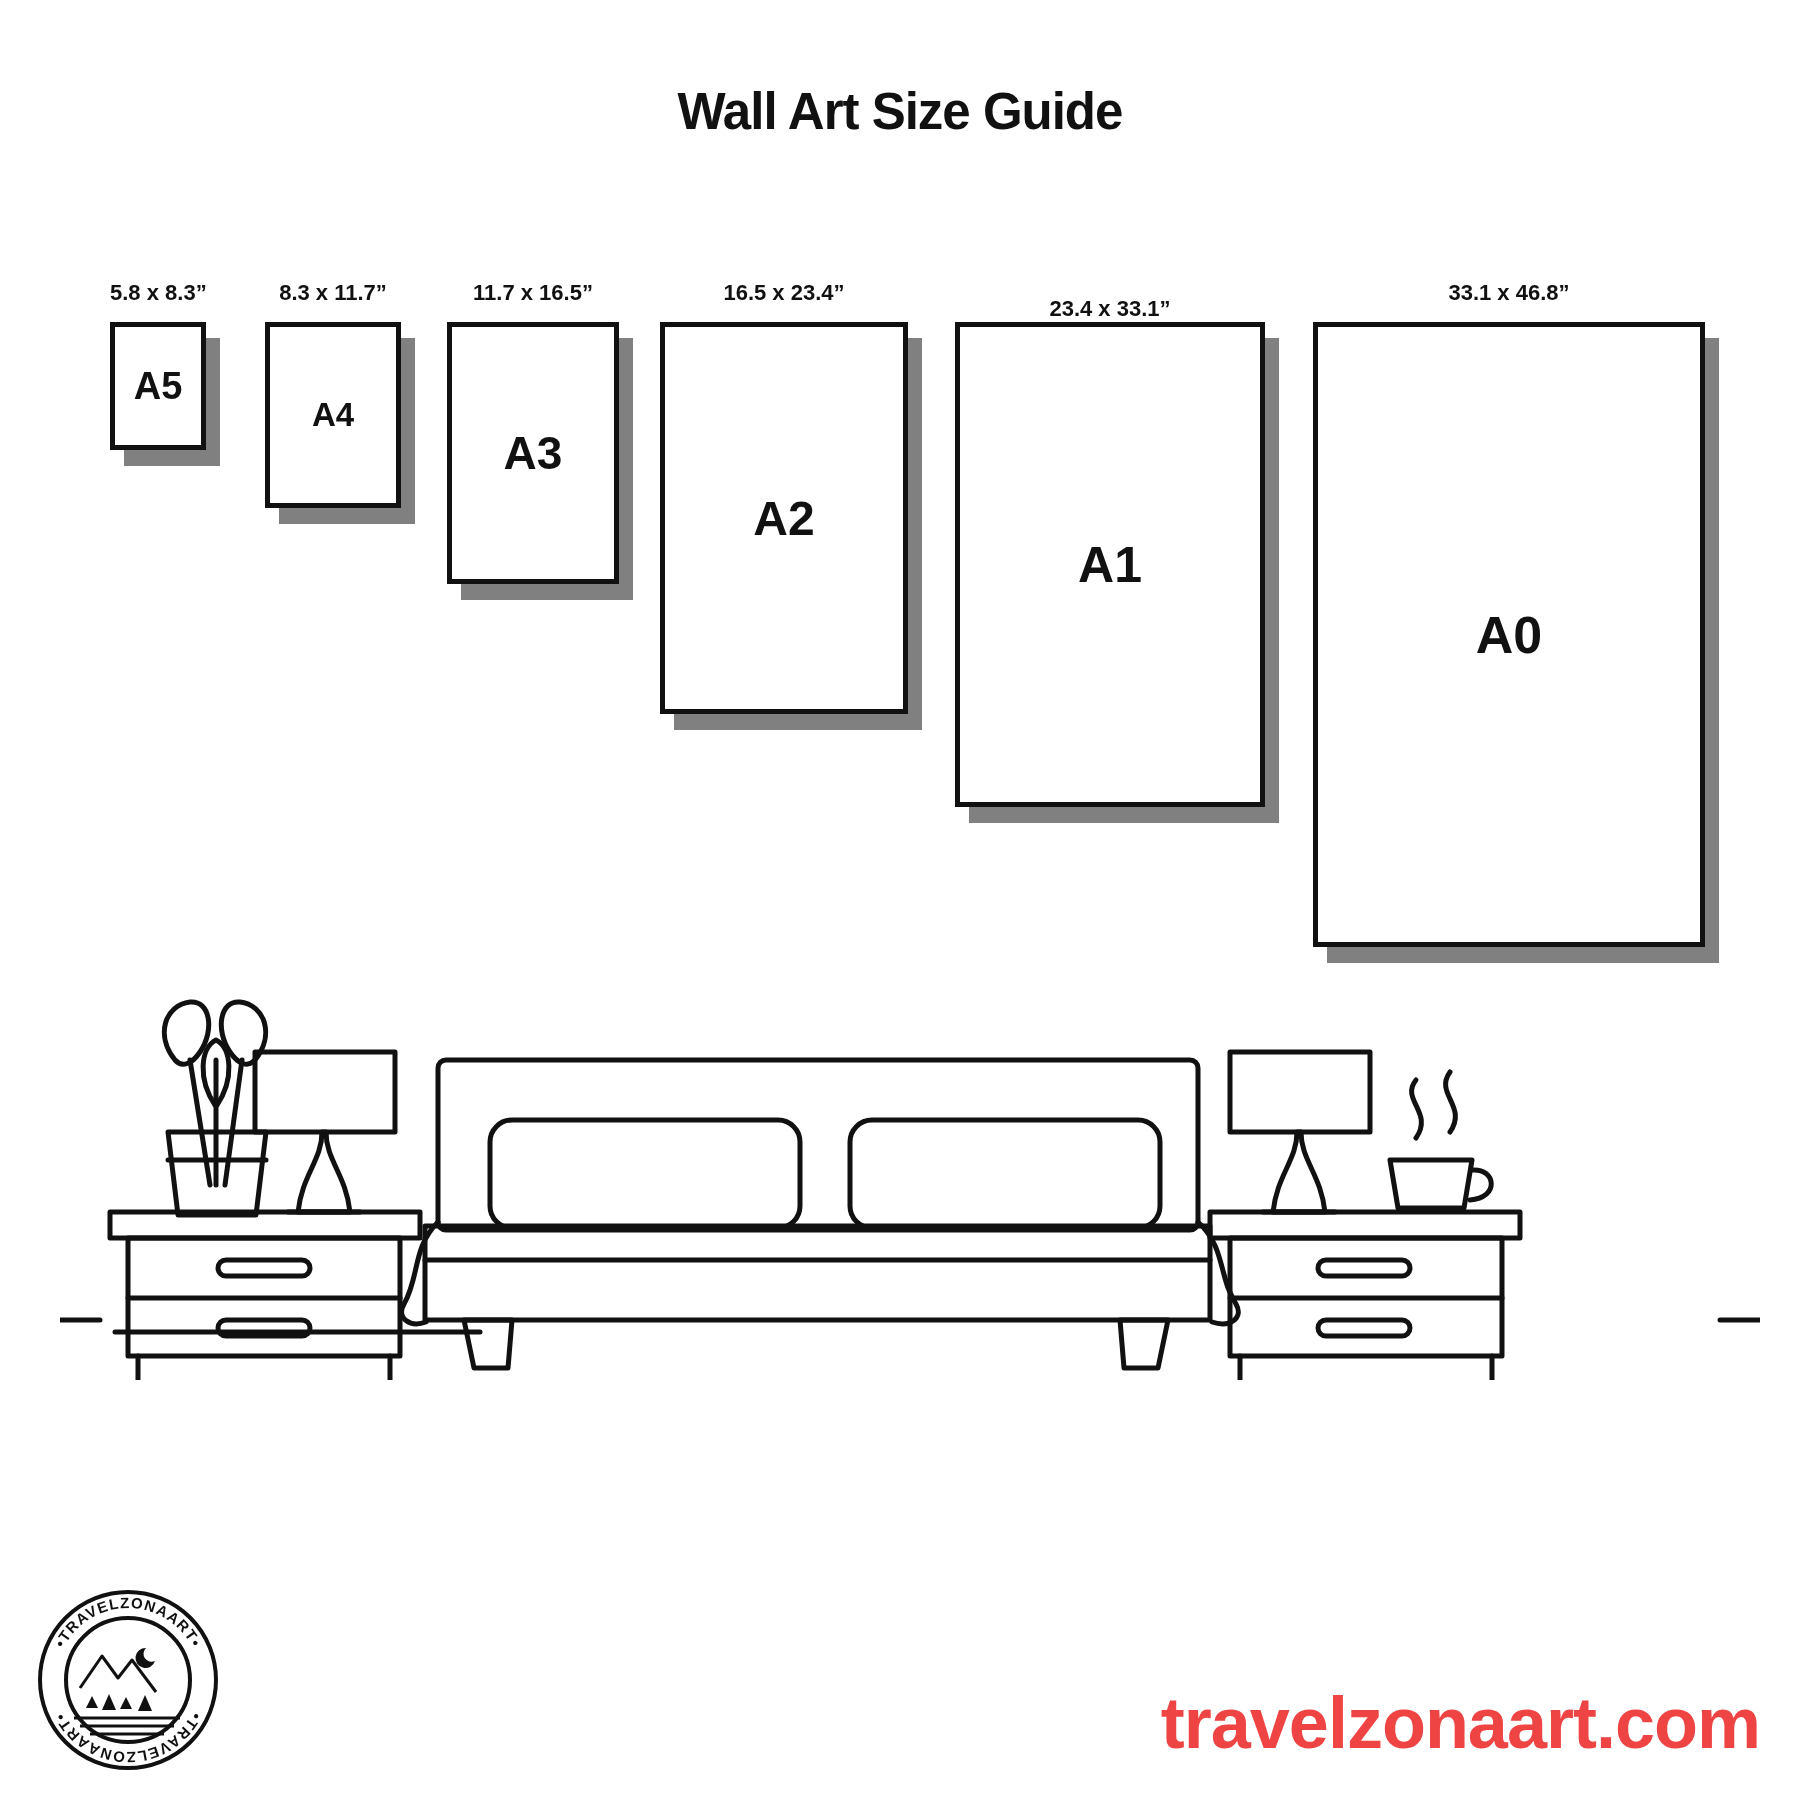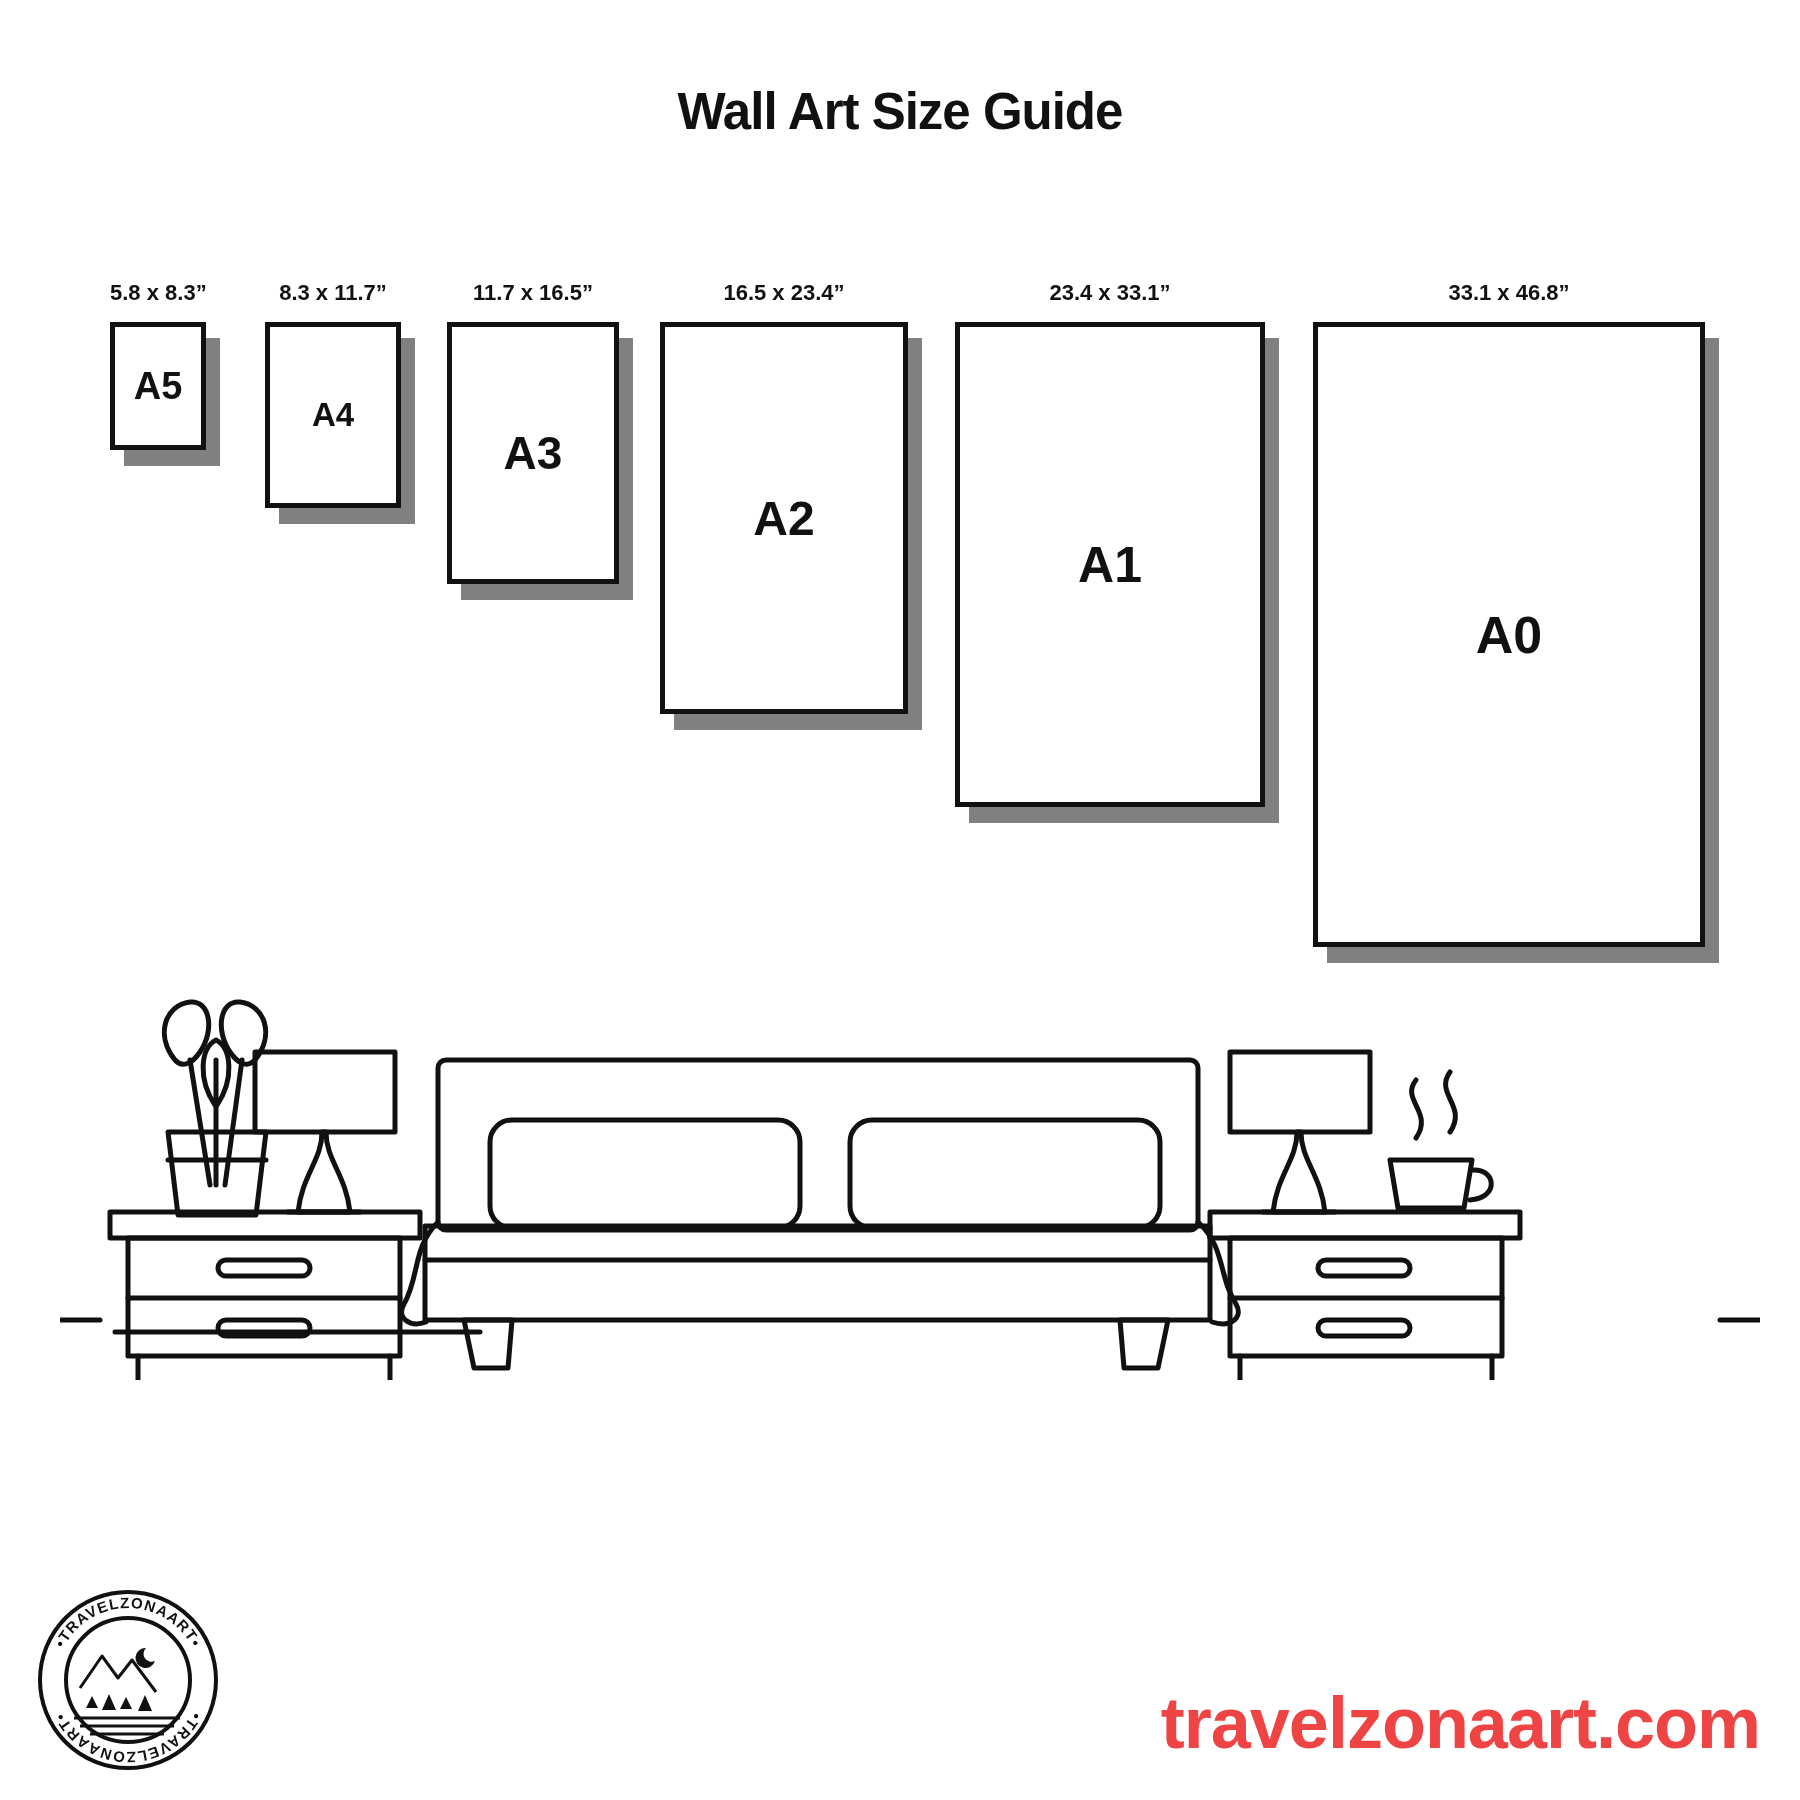--- a/index.html
+++ b/index.html
@@ -150,21 +150,21 @@
     <div class="size-label" style="top:0;">16.5 x 23.4”</div>
     <div class="frame-wrap" style="width:248px; height:392px;">
       <div class="frame-shadow"></div>
       <div class="frame">
         <span class="frame-name" style="font-size:48px;">A2</span>
       </div>
     </div>
   </div>
 
   <div class="size-item" style="left:955px; top:0; width:310px;">
-    <div class="size-label" style="top:0;">23.4 x 33.1”</div>
+    <div class="size-label" style="top:16px;">23.4 x 33.1”</div>
     <div class="frame-wrap" style="width:310px; height:485px;">
       <div class="frame-shadow"></div>
       <div class="frame">
         <span class="frame-name" style="font-size:50px;">A1</span>
       </div>
     </div>
   </div>
 
   <div class="size-item" style="left:1313px; top:0; width:392px;">
     <div class="size-label" style="top:0;">33.1 x 46.8”</div>

